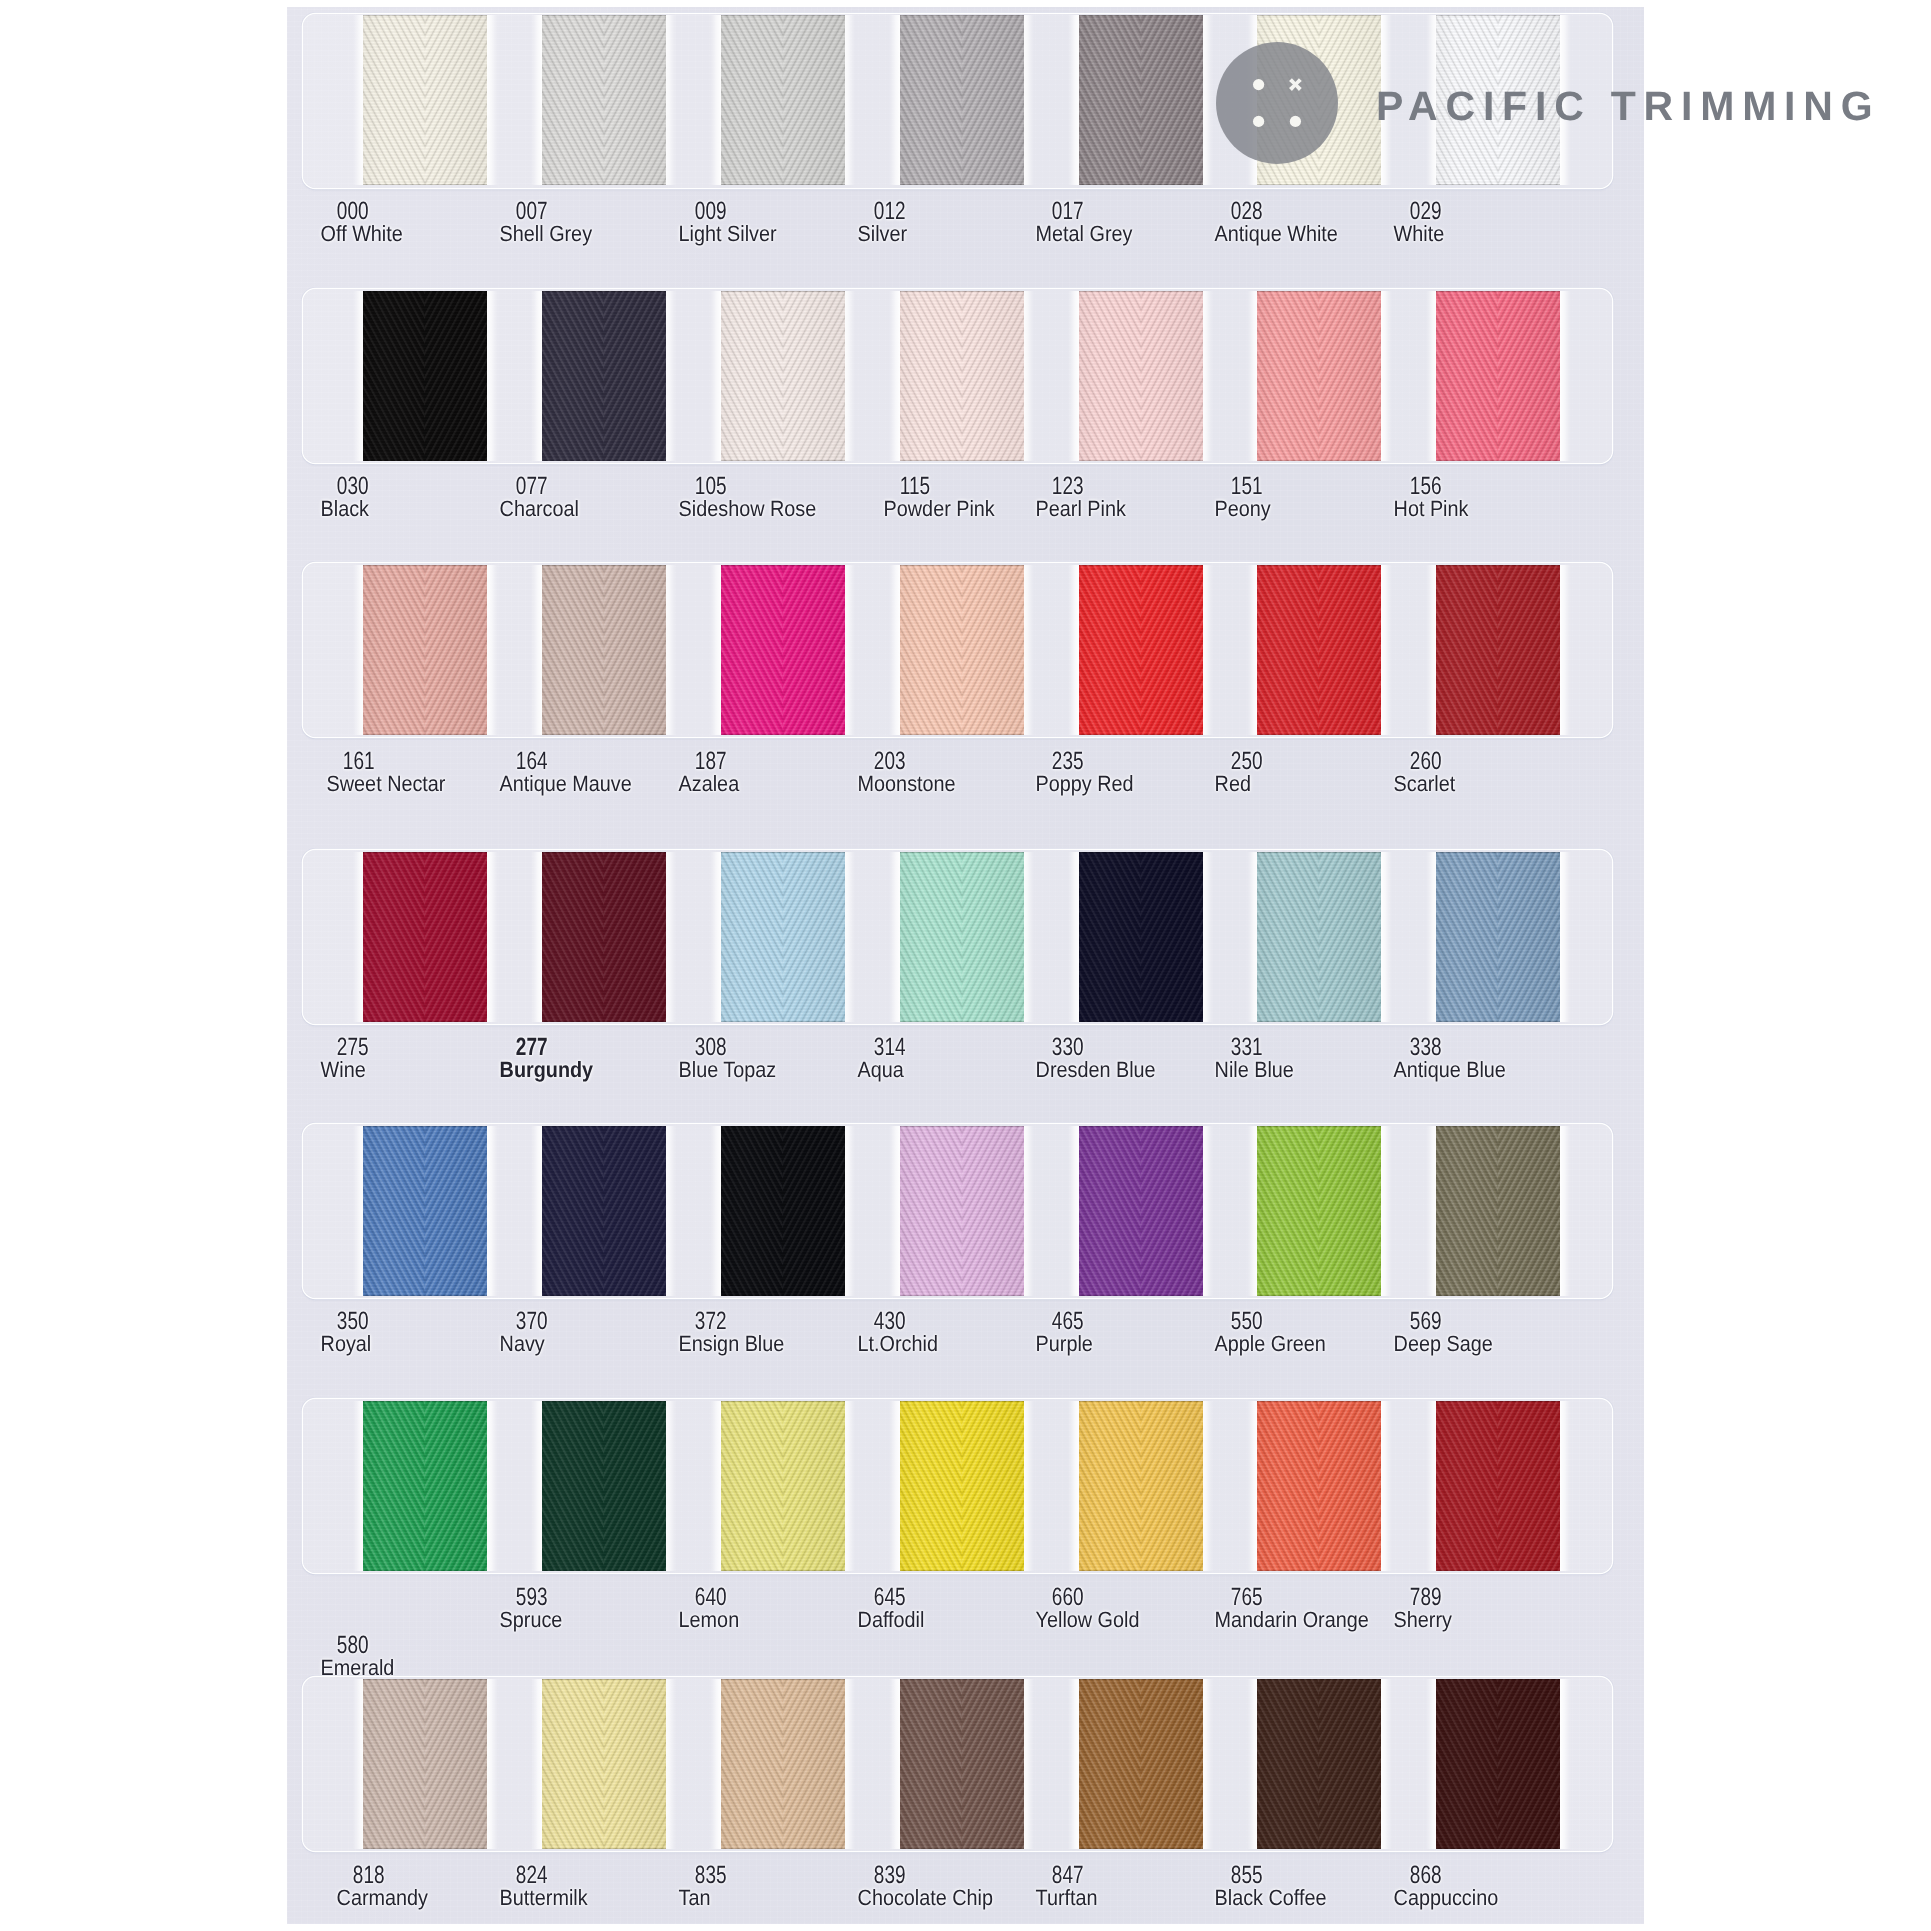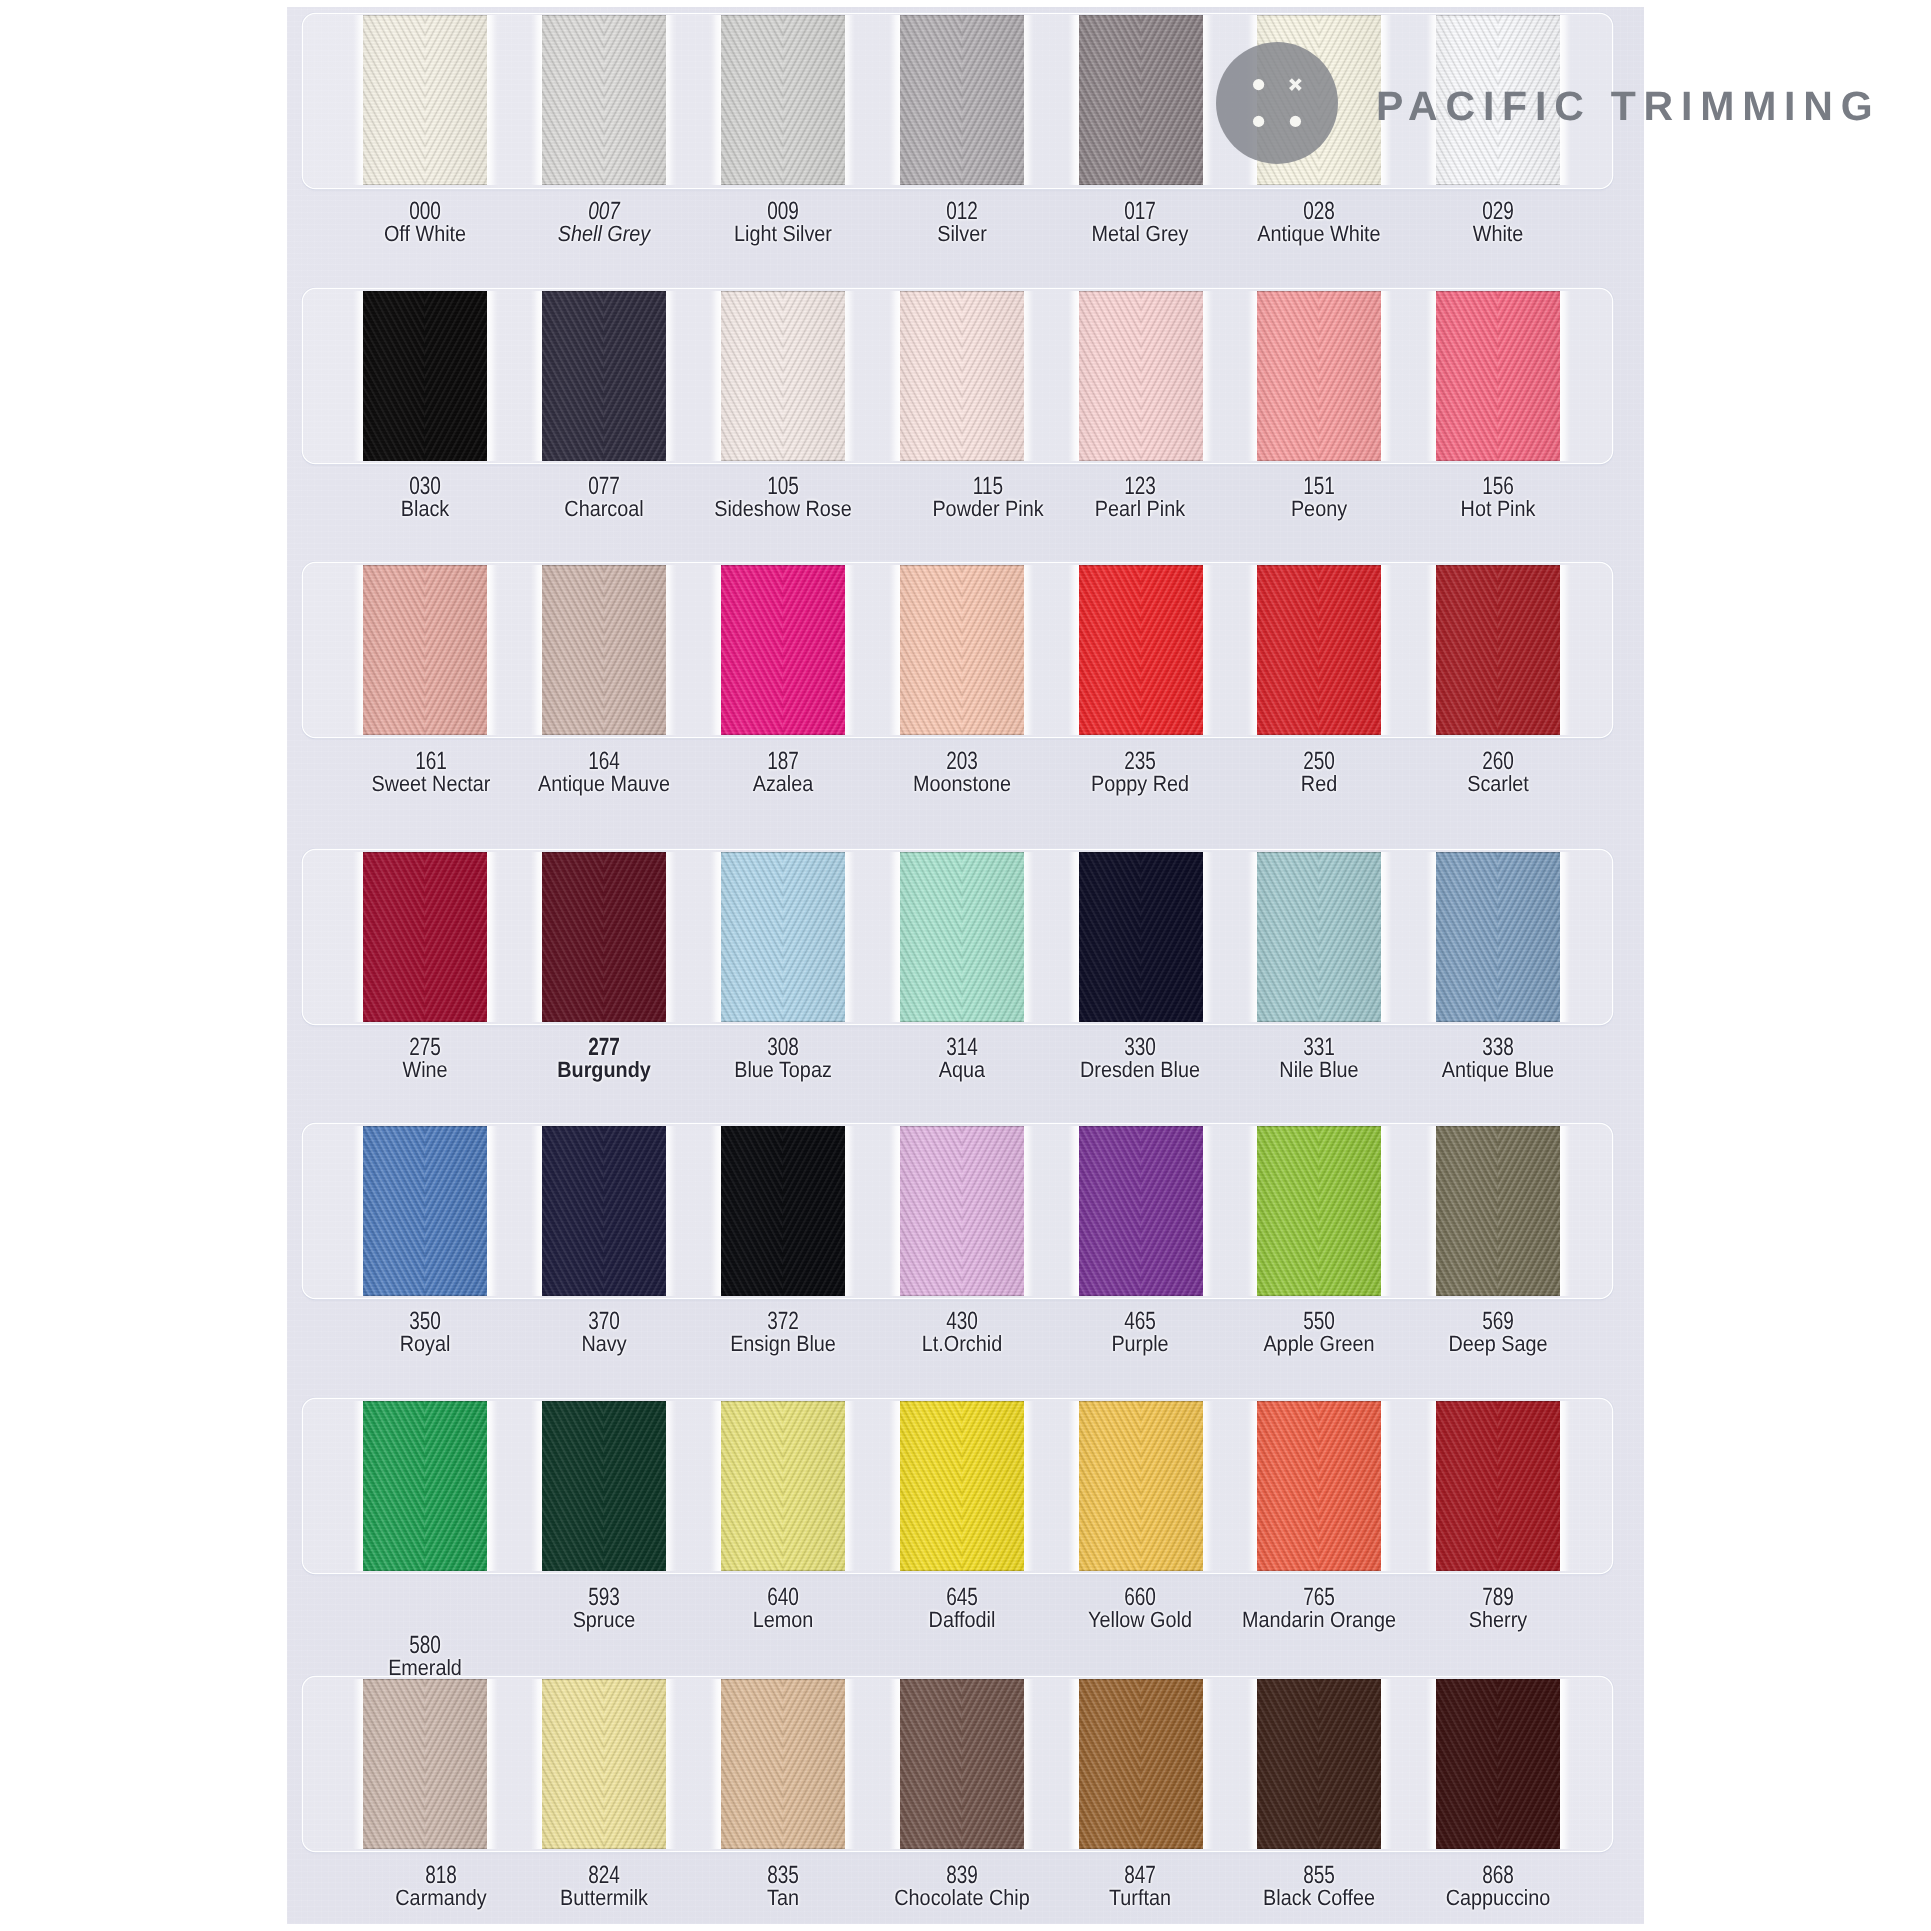--- a/index.html
+++ b/index.html
@@ -43,21 +43,21 @@
      background-image:
        repeating-linear-gradient(0deg, rgba(255,255,255,.055) 0 1.3px, rgba(0,0,0,.035) 1.3px 3px),
        linear-gradient(90deg, rgba(0,0,0,.055) 0%, rgba(255,255,255,.05) 22%,
                               rgba(255,255,255,.02) 55%, rgba(0,0,0,.05) 100%);}
   .swwrap{position:absolute;
      background:linear-gradient(90deg,
         rgba(255,255,255,0) 0px, rgba(255,255,255,.25) 2.9px, rgba(255,255,255,.70) 6.8px,
         rgba(255,255,255,.95) 10.6px,
         rgba(255,255,255,.95) calc(100% - 10.6px), rgba(255,255,255,.70) calc(100% - 6.8px),
         rgba(255,255,255,.25) calc(100% - 2.9px), rgba(255,255,255,0) 100%);}
-  .lbl{position:absolute;text-align:center;color:#24242f;font-weight:400;
+  .lbl{position:absolute;color:#24242f;font-weight:400;
        text-shadow:0 0 2.5px #fcfcff,0 0 2.5px #fcfcff,0 0 4.3px rgba(255,255,255,.9);}
   .code{font-size:25px;line-height:1;transform:scaleX(.76) translateZ(0);}
   .name{font-size:22px;line-height:1;margin-top:-1px;white-space:nowrap;transform:scaleX(.90) translateZ(0);}
   #brandname{position:absolute;white-space:nowrap;font-weight:600;color:#787c84;transform:translateZ(0);}
 </style>
 </head>
 <body>
 
 <div id="page">
 <div id="card">
@@ -72,21 +72,21 @@
 <div class="lbl" style="left:22px;top:192px;width:232px;">
         <div class="code">000</div>
         <div class="name">Off White</div>
       </div>
 <div class="swwrap" style="left:244px;top:8.7px;width:145px;height:170px;"></div>
       <div class="sw" style="left:255px;top:8.7px;width:124px;height:170px;background:#dcdbd9;">
         <div class="half twL" style="left:-13.5px;width:75px;opacity:1.00;"></div>
         <div class="half twR" style="left:62px;right:-13.5px;opacity:1.00;"></div>
         <div class="yarn" style="opacity:1.00;"></div>
       </div>
-<div class="lbl" style="left:201px;top:192px;width:232px;font-style:italic;">
+<div class="lbl" style="left:201px;top:192px;width:232px;">
         <div class="code">007</div>
         <div class="name">Shell Grey</div>
       </div>
 <div class="swwrap" style="left:423px;top:8.7px;width:145px;height:170px;"></div>
       <div class="sw" style="left:434px;top:8.7px;width:124px;height:170px;background:#d4d4d2;">
         <div class="half twL" style="left:-13.5px;width:75px;opacity:1.00;"></div>
         <div class="half twR" style="left:62px;right:-13.5px;opacity:1.00;"></div>
         <div class="yarn" style="opacity:1.00;"></div>
       </div>
 <div class="lbl" style="left:380px;top:192px;width:232px;">

